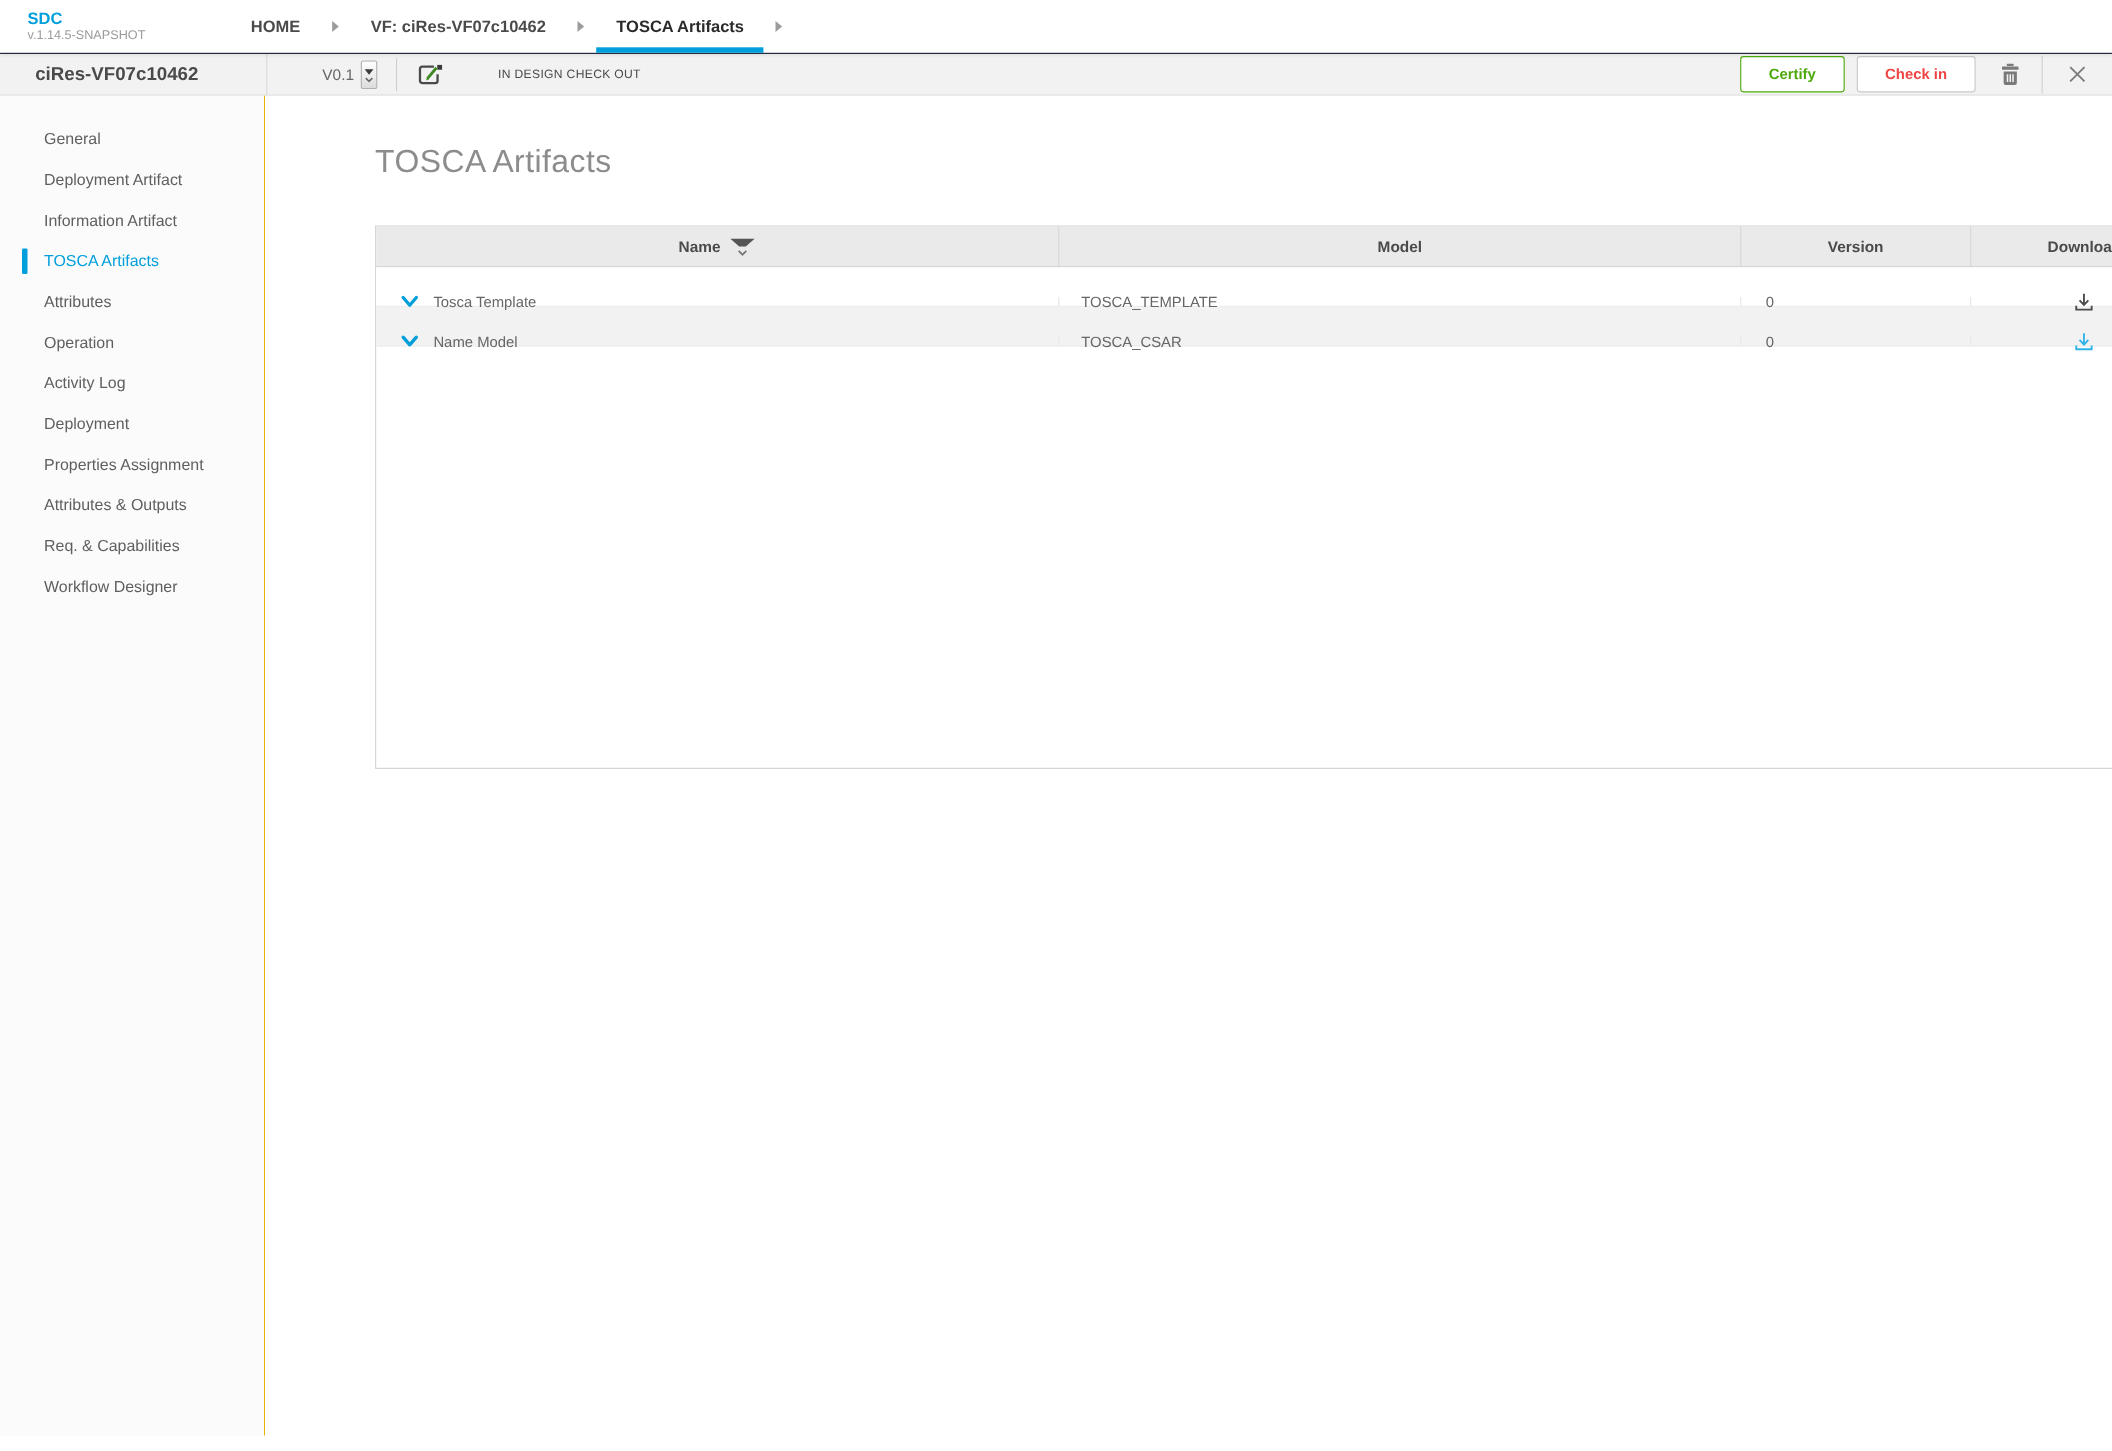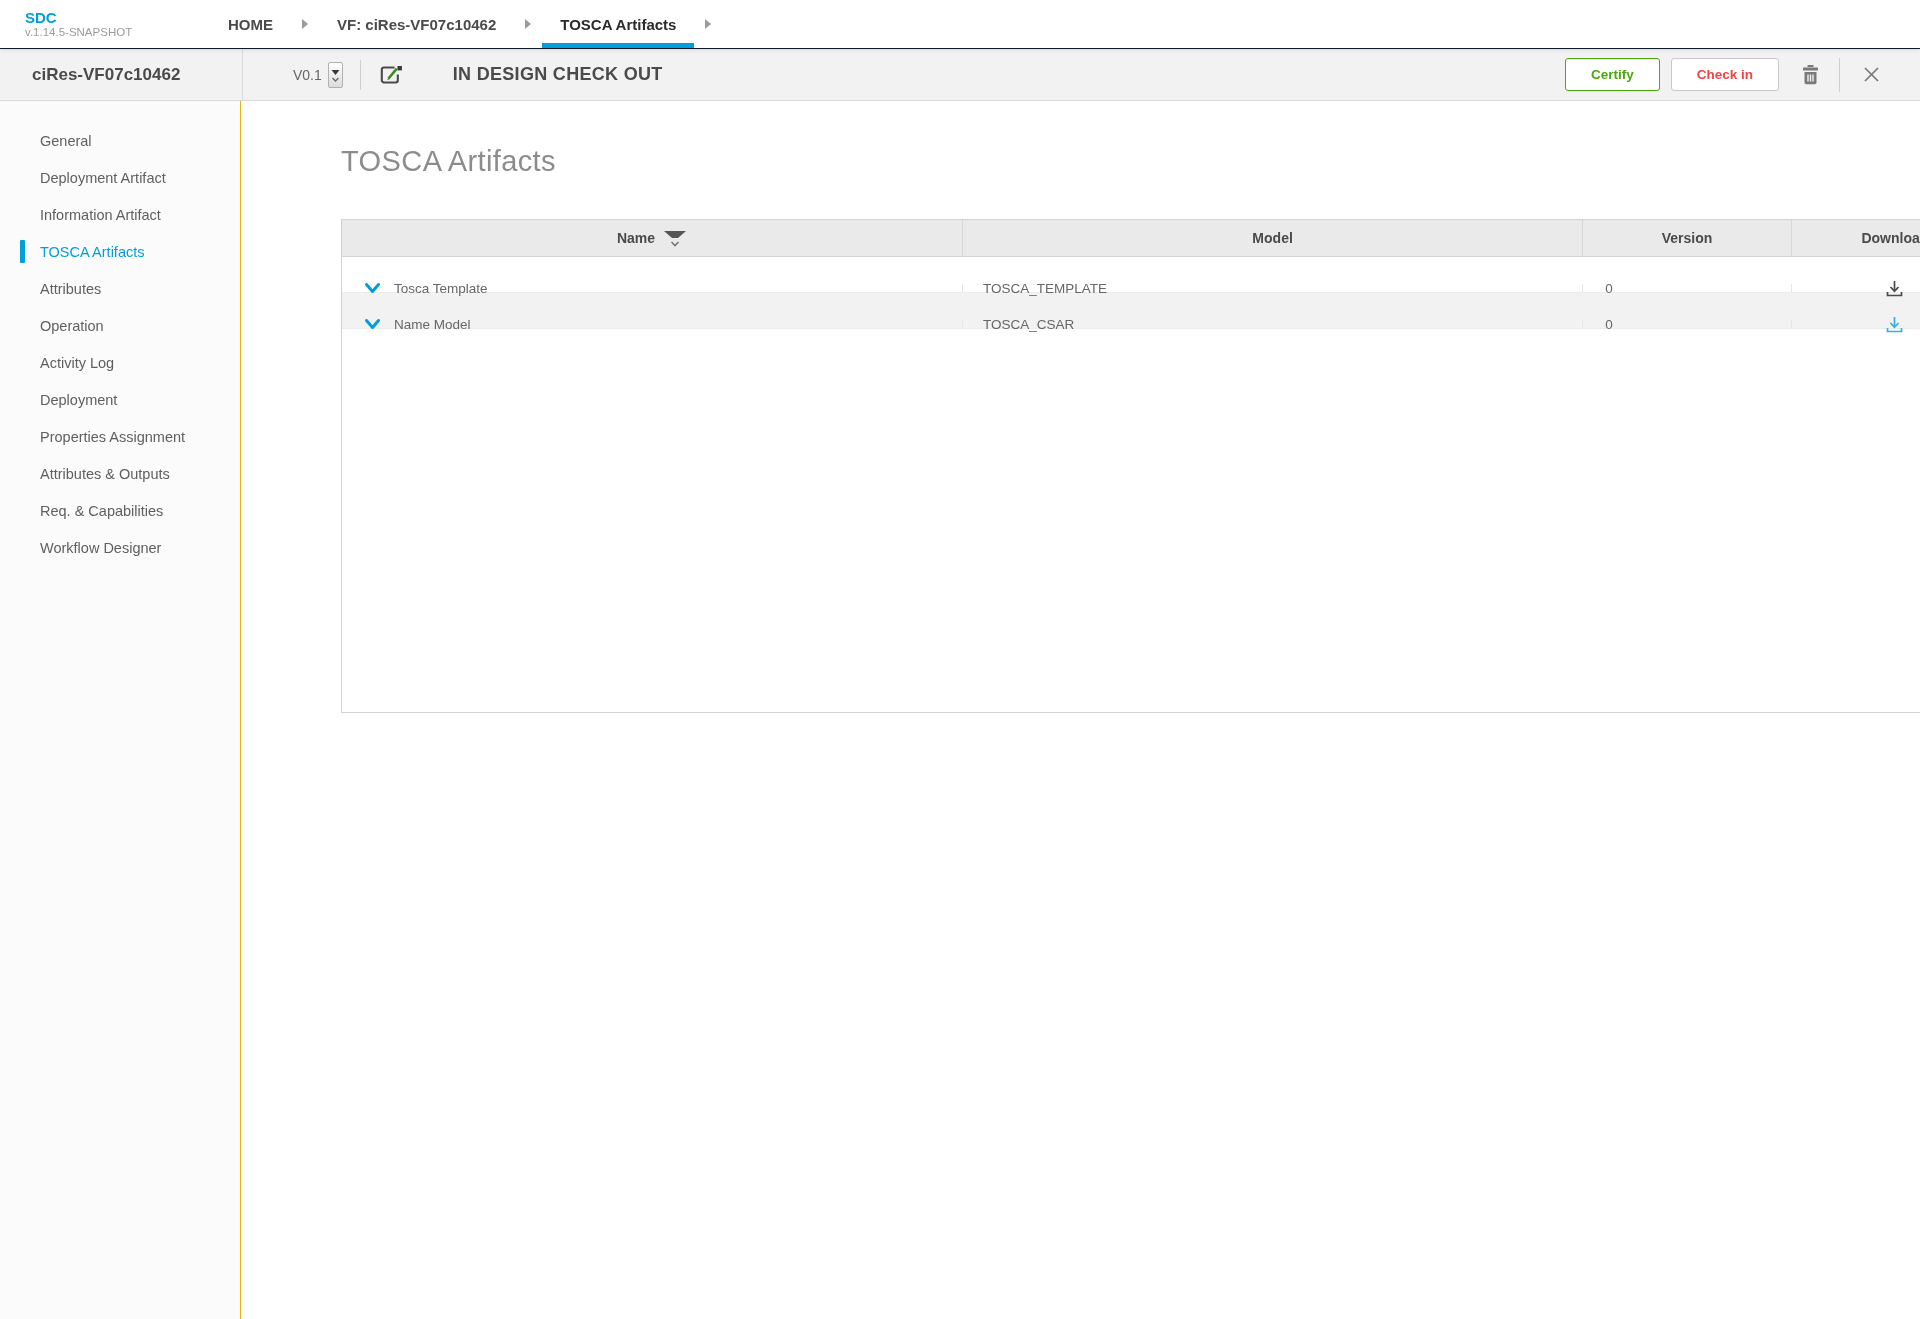--- a/index.html
+++ b/index.html
@@ -29,34 +29,34 @@
     font-size:15px;font-weight:600;color:#4a4a4a;cursor:pointer;
     border-bottom:5px solid transparent;
   }
   .crumb.active{font-weight:700;color:#2a2a2a;border-bottom-color:var(--accent-blue);}
   .crumb-sep{
     align-self:center;margin:0 11px;width:0;height:0;
     border-left:6px solid #9b9b9b;border-top:5px solid transparent;border-bottom:5px solid transparent;
   }
 
   
-  .toolbar-band{height:52px;background:#f2f2f2;border-bottom:1px solid #d9d9d9;display:flex;align-items:stretch;}
+  .toolbar-band{height:38px;background:#f2f2f2;border-bottom:1px solid #d9d9d9;display:flex;align-items:stretch;}
   .band-left{width:243px;border-right:1px solid #d9d9d9;display:flex;align-items:center;padding-left:32px;}
   .entity-name{font-size:17px;font-weight:700;color:#4a4a4a;}
   .band-main{flex:1;display:flex;align-items:center;padding-left:50px;}
   .version-label{font-size:14px;color:#666;}
   .version-spinner{
     margin-left:6px;width:15px;height:26px;border:1px solid #b0b0b0;border-radius:2px;
     background:linear-gradient(#ffffff,#dcdcdc);
     display:flex;flex-direction:column;align-items:center;justify-content:center;cursor:pointer;
   }
   .band-divider{width:1px;background:#cfcfcf;height:30px;align-self:center;margin:0 17px;}
   .status-wrap{display:flex;align-items:center;}
-  .status-label{font-size:18px;font-weight:700;color:#4a4a4a;letter-spacing:.3px;margin-left:11px;padding-left:38px;}
-  .band-actions{margin-left:auto;display:flex;align-items:center;padding-right:35px;}
+  .status-label{font-size:11px;font-weight:400;color:#4a4a4a;letter-spacing:.3px;margin-left:11px;padding-left:38px;}
+  .band-actions{margin-left:auto;display:flex;align-items:center;padding-right:18px;}
   .btn{
     height:33px;padding:0 25px;font-size:13.5px;border-radius:3px;background:#fff;
     cursor:pointer;font-family:"Liberation Sans",sans-serif;display:flex;align-items:center;
   }
   .btn-certify{border:1px solid var(--certify-green);color:var(--certify-green);margin-right:11px;font-weight:600;}
   .btn-checkin{border:1px solid #c9c9c9;color:#ef4444;font-weight:600;}
   .icon-btn{background:none;border:none;cursor:pointer;display:flex;align-items:center;padding:4px;}
   .trash-btn{margin-left:17px;}
   .close-btn{margin-left:10px;}
   .actions-divider{width:1px;height:34px;background:#cfcfcf;margin-left:14px;margin-right:8px;}

